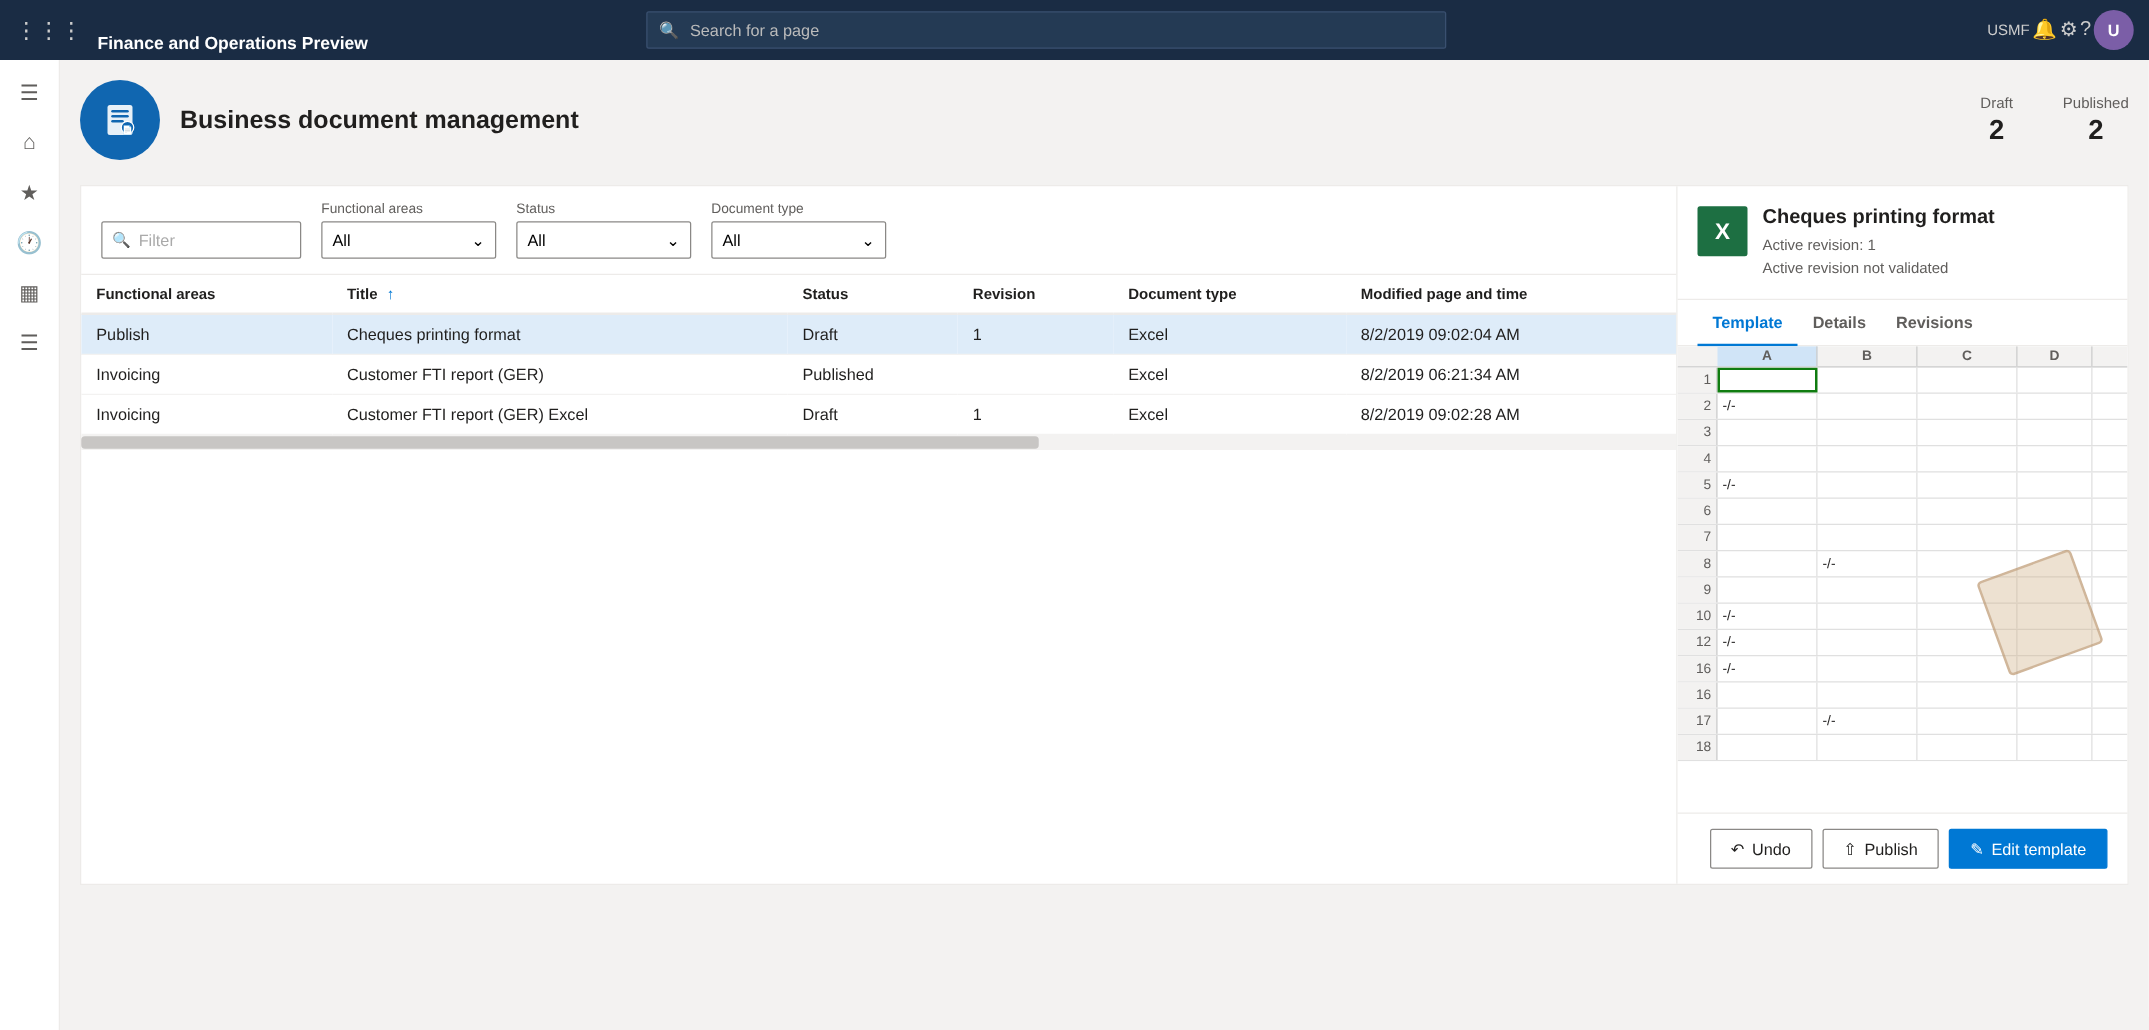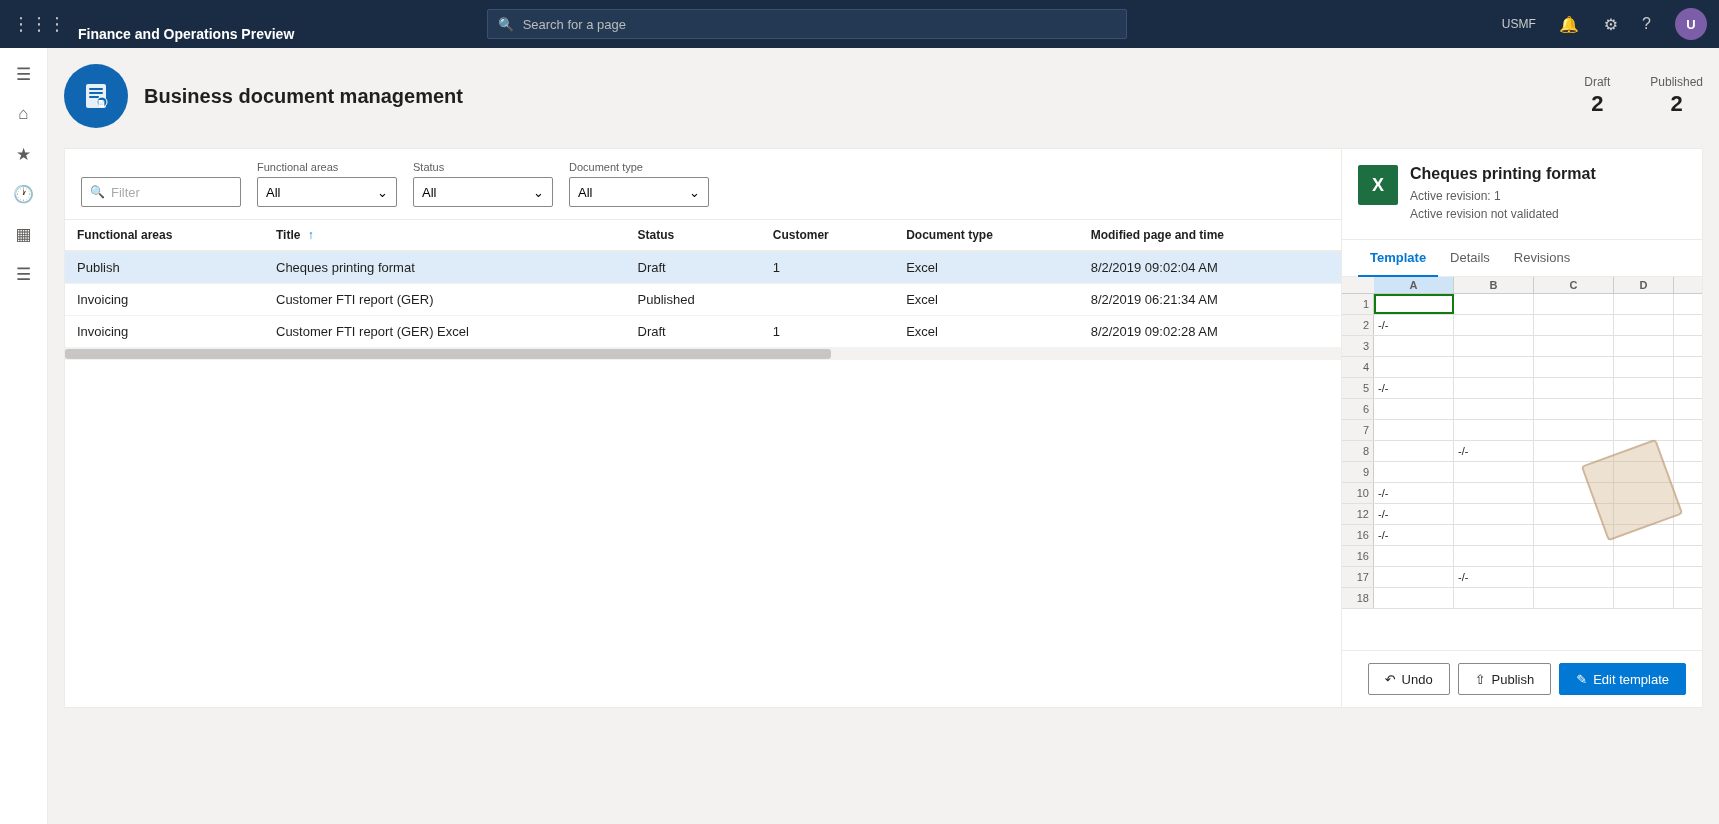--- a/index.html
+++ b/index.html
@@ -29,21 +29,21 @@
       border-radius: 2px;
       height: 30px;
       display: flex;
       align-items: center;
       padding: 0 10px;
       gap: 8px;
       color: #aaa;
       font-size: 13px;
     }
     .nav-search-text { color: #bbb; font-size: 13px; }
-    .nav-right { display: flex; align-items: center; gap: 24px; margin-left: auto; }
+    .nav-right { display: flex; align-items: center; gap: 2px; margin-left: auto; }
     .nav-user { font-size: 12px; color: #ccc; }
     .nav-icon { color: #ccc; font-size: 16px; cursor: pointer; }
     .nav-avatar {
       width: 32px; height: 32px; border-radius: 50%;
       background: #7b5ea7;
       display: flex; align-items: center; justify-content: center;
       color: white; font-size: 13px; font-weight: 600;
       cursor: pointer;
     }
 
@@ -222,20 +222,21 @@
       border-bottom: 1px solid #edebe9;
       padding: 0 16px;
     }
     .panel-tab {
       padding: 10px 12px;
       font-size: 13px;
       color: #605e5c;
       cursor: pointer;
       border-bottom: 2px solid transparent;
       margin-bottom: -1px;
+      font-weight: bold;
     }
     .panel-tab.active {
       color: #0078d4;
       border-bottom: 2px solid #0078d4;
       font-weight: 600;
     }
 
     
     .excel-preview {
       flex: 1;
@@ -426,21 +427,21 @@
         </div>
       </div>
 
       <div class="table-scroll">
         <table class="data-table">
           <thead>
             <tr>
               <th>Functional areas</th>
               <th>Title <span class="sort-arrow">↑</span></th>
               <th>Status</th>
-              <th>Customer</th>
+              <th>Revision</th>
               <th>Document type</th>
               <th>Modified page and time</th>
             </tr>
           </thead>
           <tbody id="table-body">
           <tr class="selected">
                 <td>Publish</td>
                 <td>Cheques printing format</td>
                 <td>Draft</td>
                 <td>1</td>

